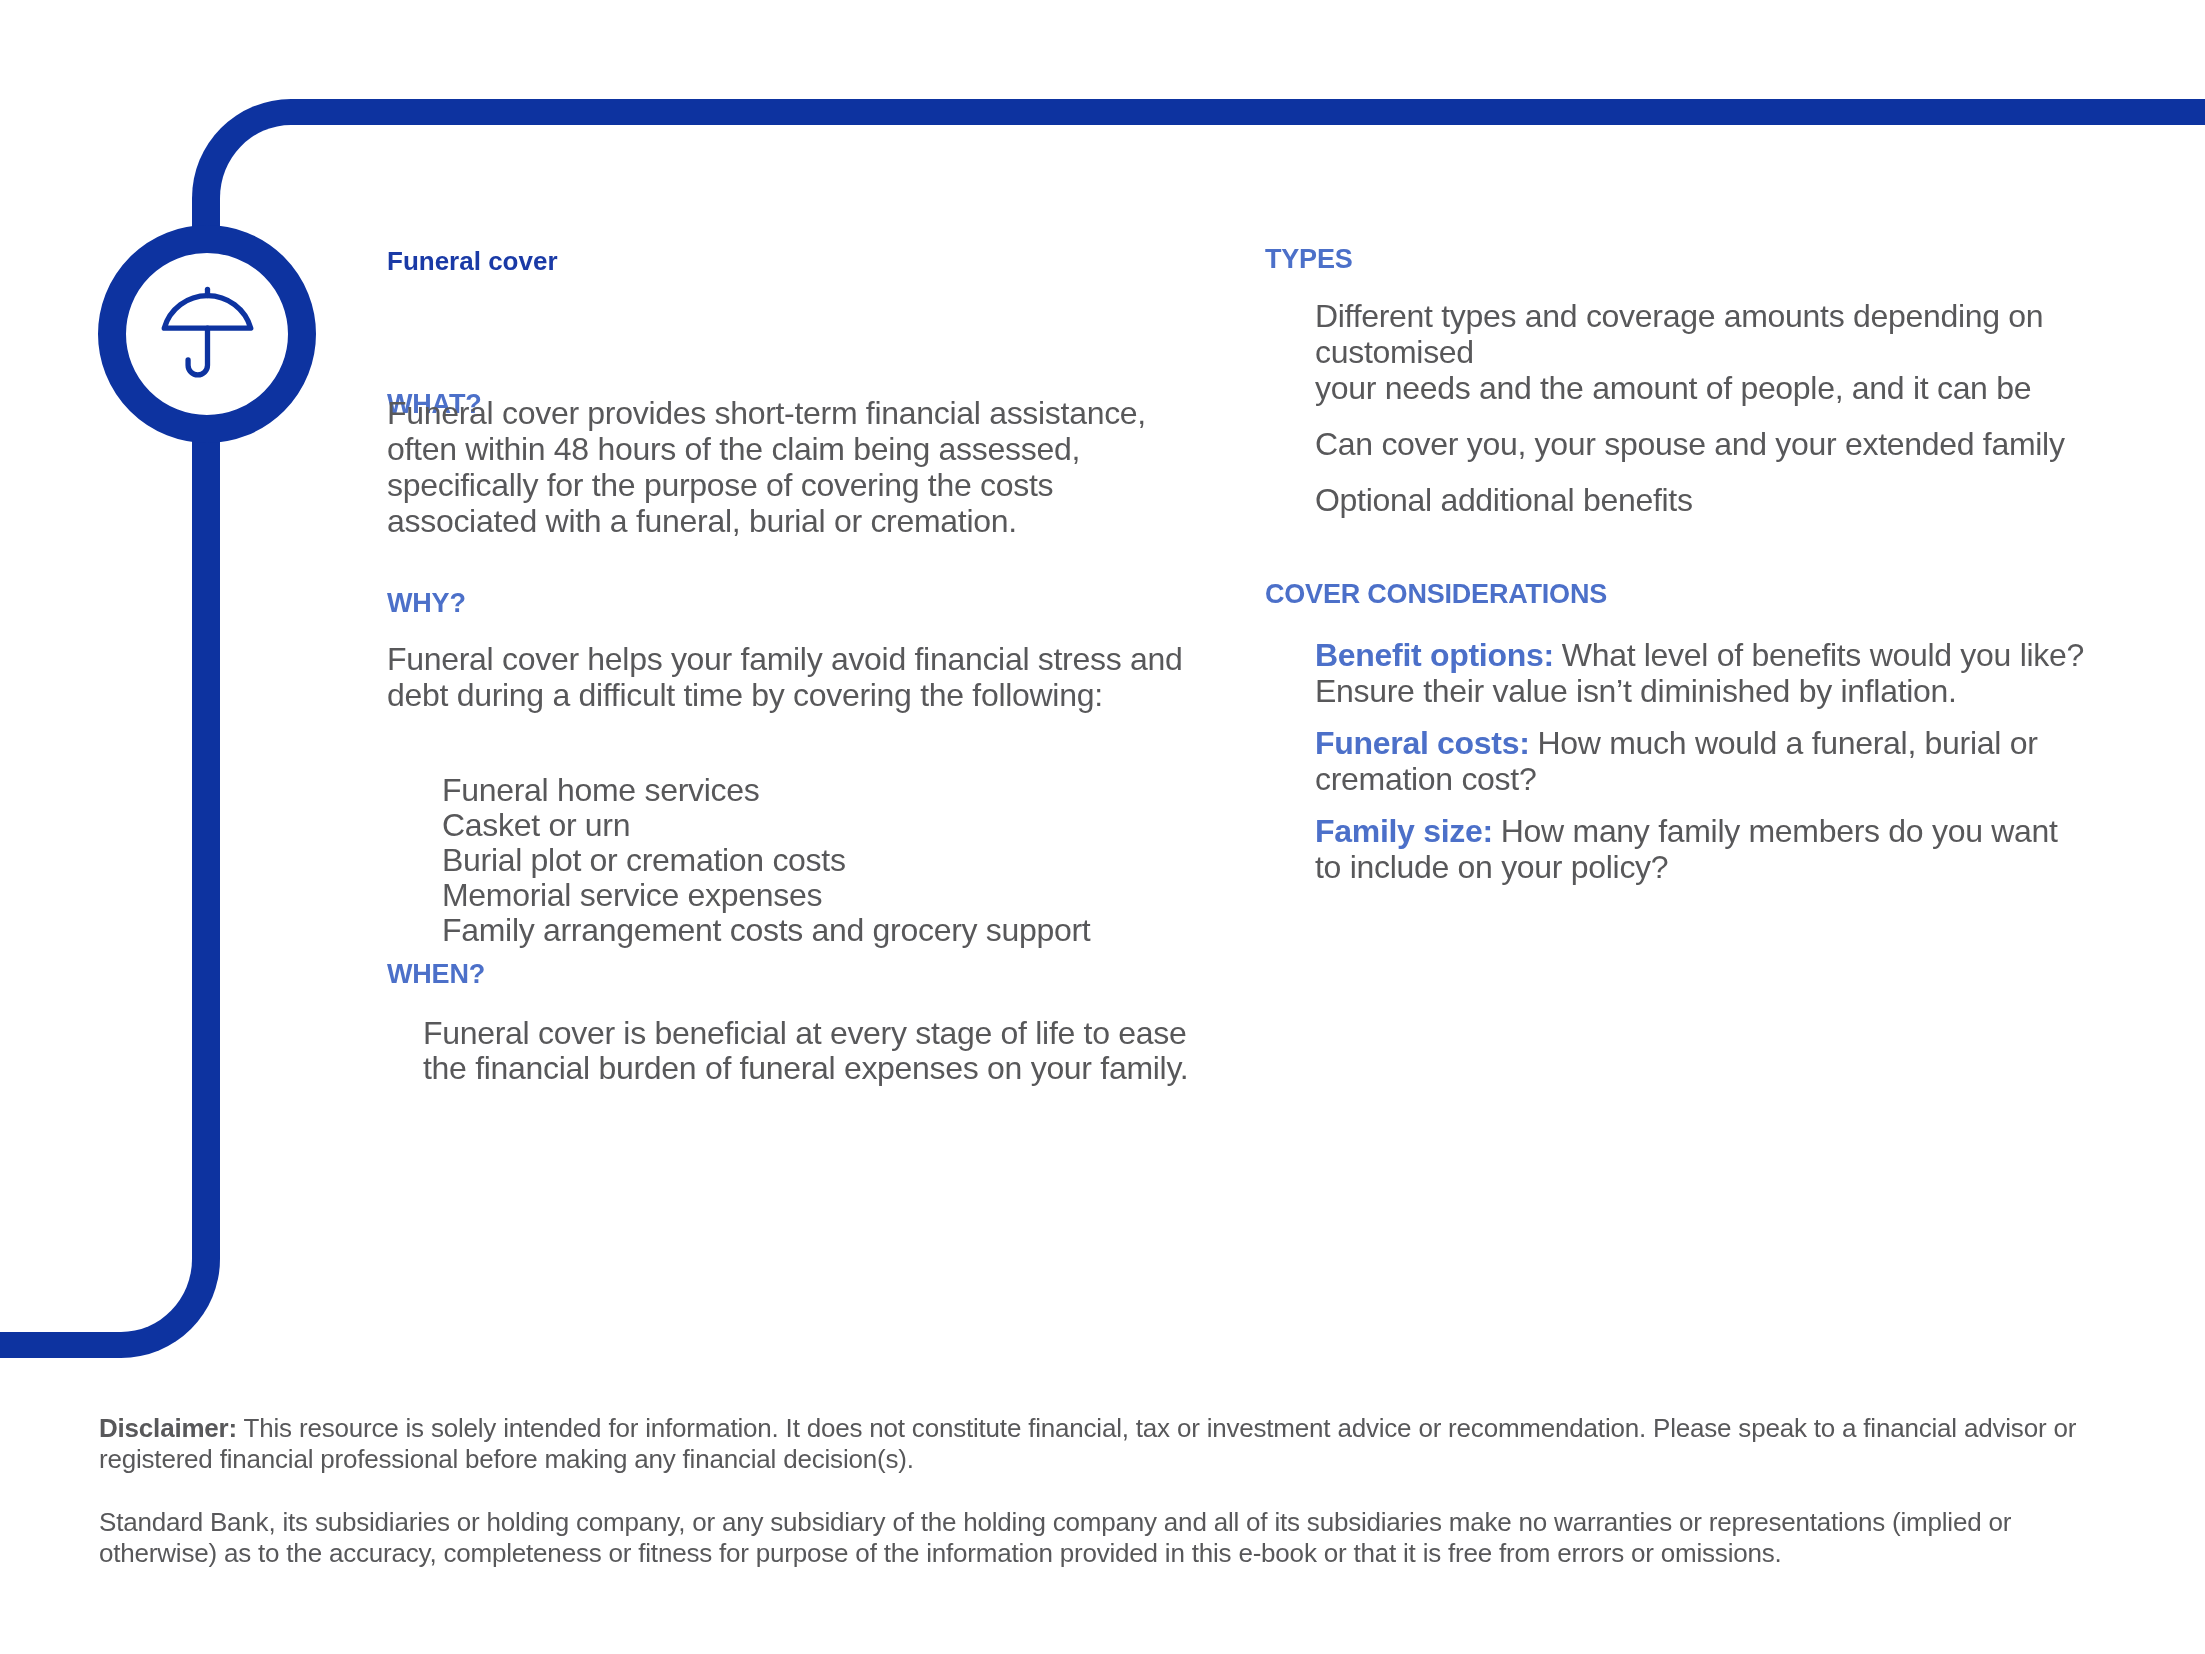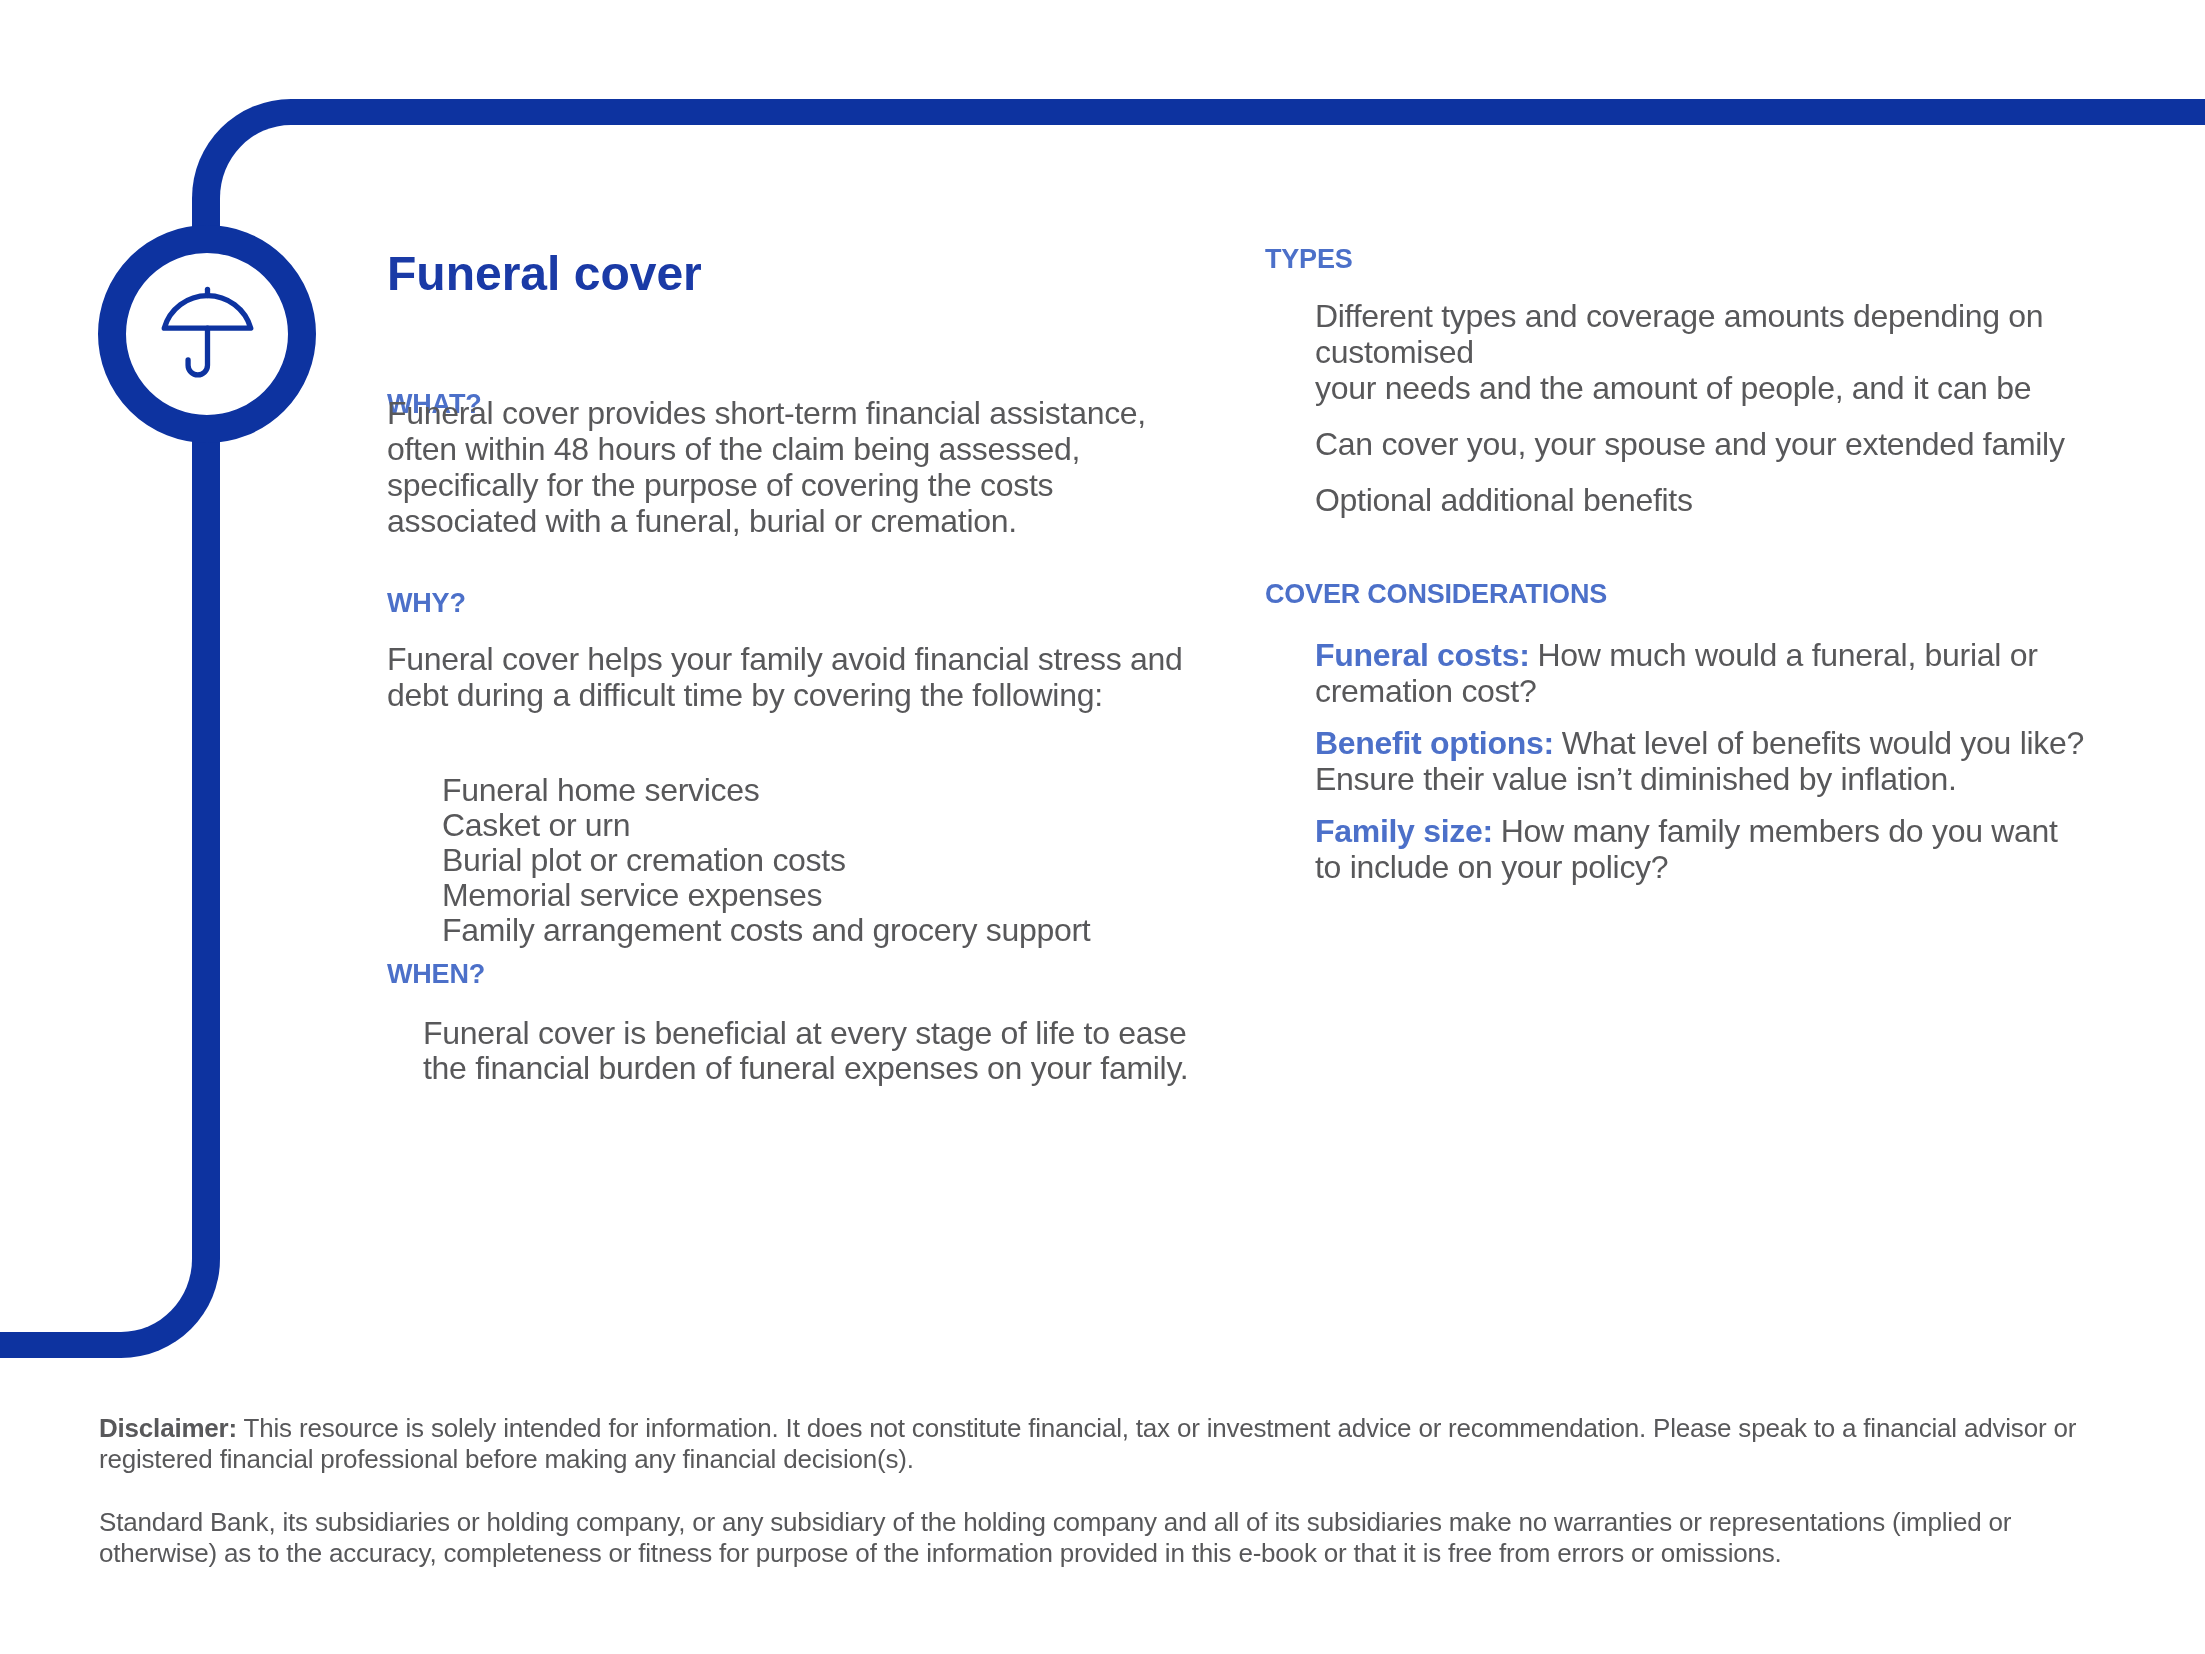--- a/index.html
+++ b/index.html
@@ -21,21 +21,21 @@
   }
 
   
   .icon-circle {
     left:98px; top:225px; width:218px; height:218px;
     border:28px solid #0D33A0; border-radius:50%; background:#ffffff;
     display:flex; align-items:center; justify-content:center;
   }
 
   
-  .page-title { left:387px; top:246px; font-size:48px; font-weight:bold; color:#1A3AA6; white-space:nowrap; }
+  .page-title { left:387px; top:246px; font-size:26px; font-weight:bold; color:#1A3AA6; white-space:nowrap; }
   .sec-header { font-size:27px; font-weight:bold; color:#4C70C9; white-space:nowrap; letter-spacing:-0.2px; }
   .body { font-size:32px; color:#58585A; letter-spacing:-0.3px; }
   .line { display:block; line-height:36px; white-space:nowrap; }
 
   .h-what  { left:387px; top:345px;margin-top:44px; }
   .b-what  { left:387px; top:395px; }
   .h-why   { left:387px; top:588px; }
   .b-why   { left:387px; top:641px; }
   .l-why   { left:397px; top:773px; }
   .h-when  { left:387px; top:959px; }
@@ -147,29 +147,29 @@
     <span class="bcol-r"><span class="dot"></span></span>
     <span class="line">Optional additional benefits</span>
   </div>
 </div>
 
 <div class="abs sec-header h-cc">COVER CONSIDERATIONS</div>
 <div class="abs body l-cc">
   <div class="bitem gap24">
     <span class="bcol-r"><span class="dot"></span></span>
     <span>
-      <span class="line"><span class="lead">Funeral costs:</span><span>How much would a funeral, burial or</span></span>
-      <span class="line">cremation cost?</span>
+      <span class="line"><span class="lead">Benefit options:</span><span>What level of benefits would you like?</span></span>
+      <span class="line">Ensure their value isn’t diminished by inflation.</span>
     </span>
   </div>
   <div class="bitem gap24">
     <span class="bcol-r"><span class="dot"></span></span>
     <span>
-      <span class="line"><span class="lead">Benefit options:</span><span>What level of benefits would you like?</span></span>
-      <span class="line">Ensure their value isn’t diminished by inflation.</span>
+      <span class="line"><span class="lead">Funeral costs:</span><span>How much would a funeral, burial or</span></span>
+      <span class="line">cremation cost?</span>
     </span>
   </div>
   <div class="bitem">
     <span class="bcol-r"><span class="dot"></span></span>
     <span>
       <span class="line"><span class="lead">Family size:</span><span>How many family members do you want</span></span>
       <span class="line">to include on your policy?</span>
     </span>
   </div>
 </div>

